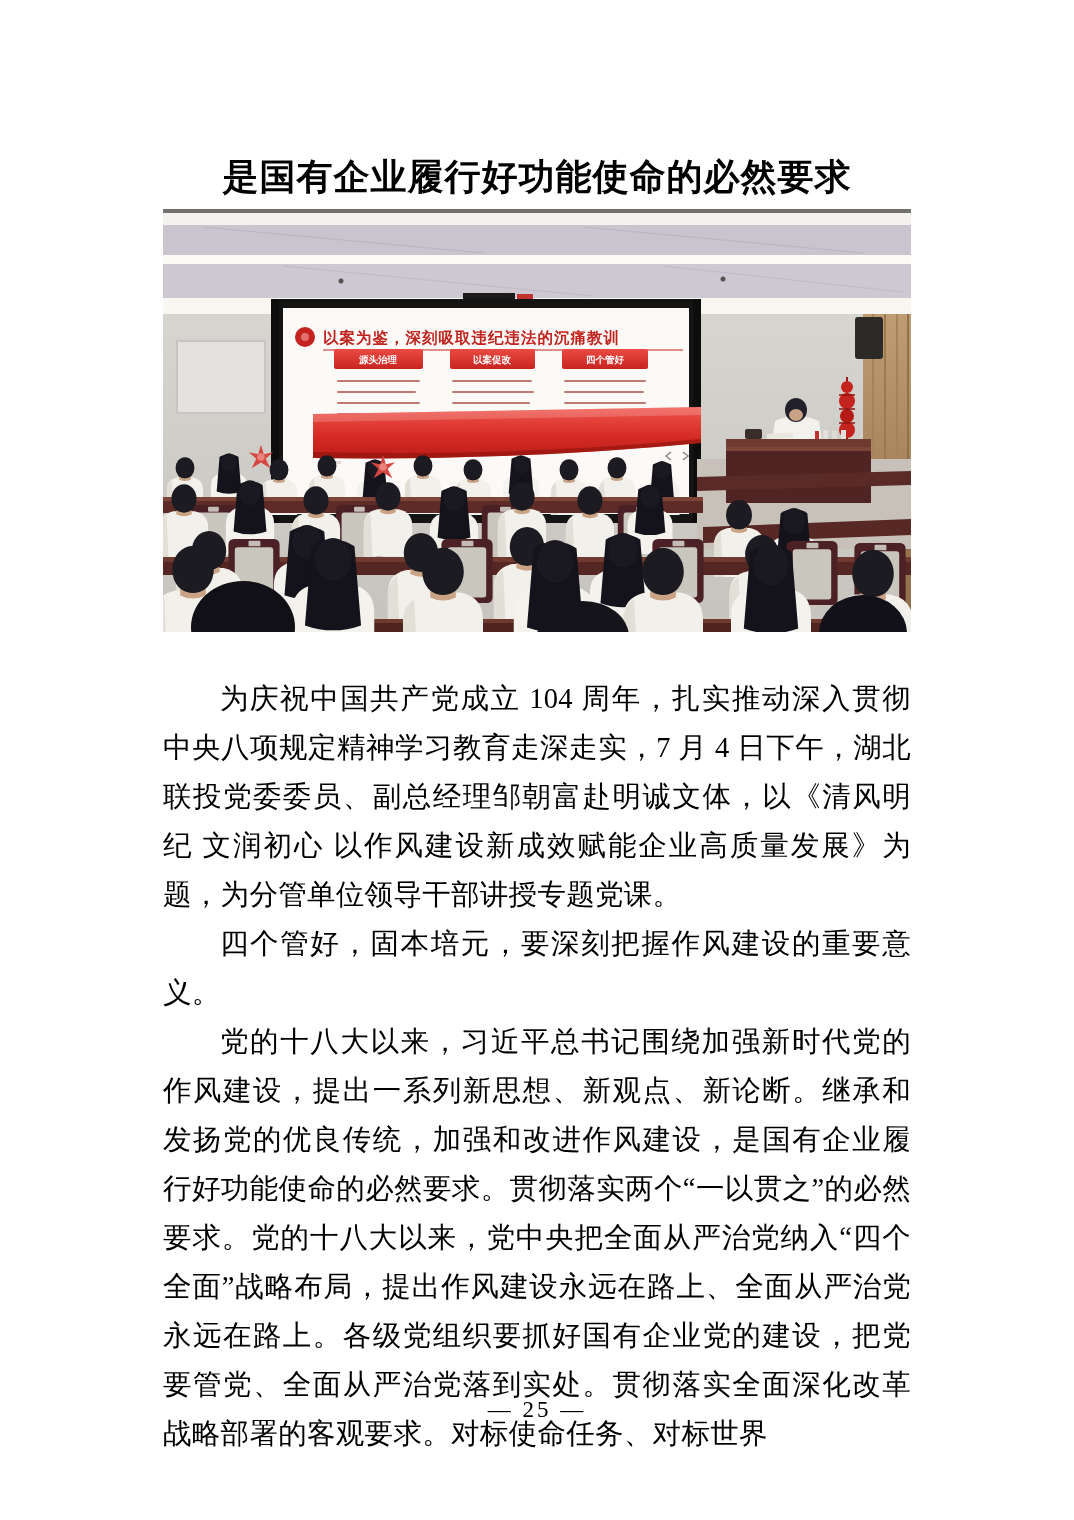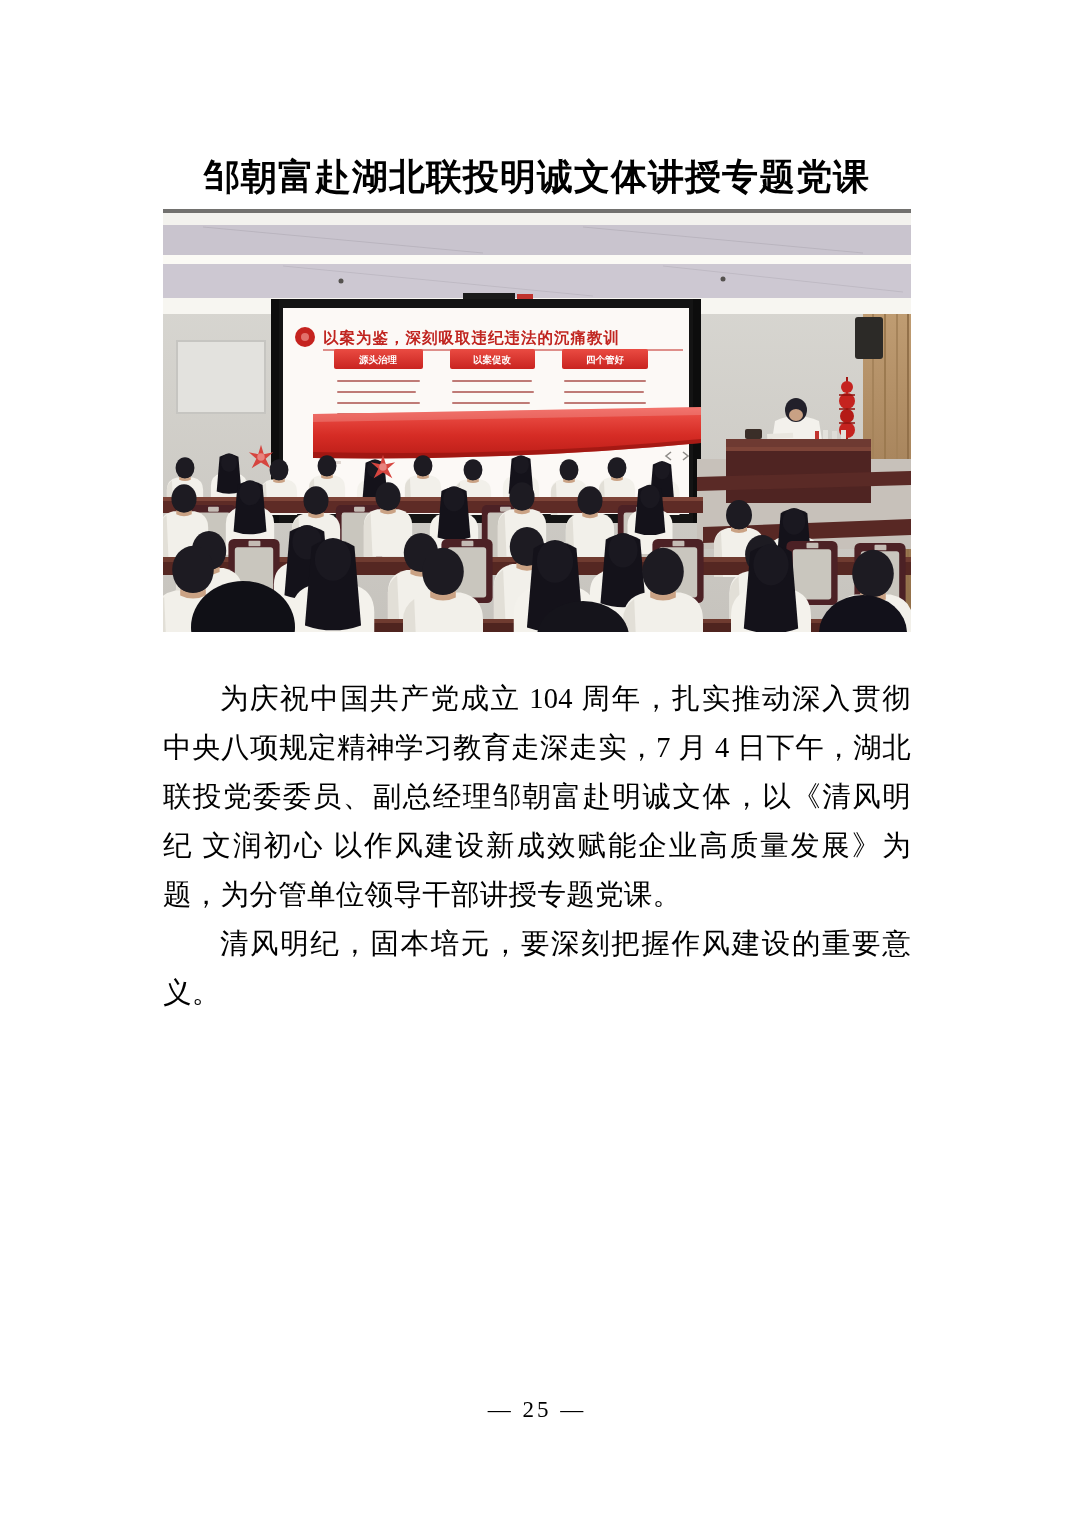--- a/index.html
+++ b/index.html
@@ -27,21 +27,21 @@
   .page-footer {
     position:absolute; top:1397px; left:0; width:100%;
     text-align:center; font-size:23px; letter-spacing:3px; color:#000000;
   }
 </style>
 </head>
 <body>
 
 <div class="page">
 
-  <h1 class="page-title">邹朝富赴湖北联投明诚文体讲授专题党课</h1>
+  <h1 class="page-title">是国有企业履行好功能使命的必然要求</h1>
 
   <div class="photo">
     <svg width="748" height="423" viewBox="0 0 748 423" style="overflow:hidden">
       <defs>
         <linearGradient id="wallGrad" x1="0" y1="0" x2="0" y2="1">
           <stop offset="0" stop-color="#dcdbd6"></stop>
             <stop offset="1" stop-color="#c6c3bd"></stop>
         </linearGradient>
         <linearGradient id="bannerRed" x1="0" y1="0" x2="0" y2="1">
           <stop offset="0" stop-color="#f0564d"></stop>
@@ -253,18 +253,19 @@
         <use href="#pm" x="662" y="336" width="96" height="128"></use>
         <ellipse cx="80" cy="418" rx="52" ry="46" fill="#101016"></ellipse>
         <ellipse cx="420" cy="428" rx="46" ry="36" fill="#15141b"></ellipse>
         <ellipse cx="700" cy="424" rx="44" ry="38" fill="#12111a"></ellipse>
       </g>
     </svg>
   </div>
 
   <div class="body-text">
     <p>为庆祝中国共产党成立 104 周年，扎实推动深入贯彻中央八项规定精神学习教育走深走实，7 月 4 日下午，湖北联投党委委员、副总经理邹朝富赴明诚文体，以《清风明纪 文润初心 以作风建设新成效赋能企业高质量发展》为题，为分管单位领导干部讲授专题党课。</p>
-    <p>清风明纪，固本培元，要深刻把握作风建设的重要意义。</p>
+    <p>四个管好，固本培元，要深刻把握作风建设的重要意义。</p>
+    <p>党的十八大以来，习近平总书记围绕加强新时代党的作风建设，提出一系列新思想、新观点、新论断。继承和发扬党的优良传统，加强和改进作风建设，是国有企业履行好功能使命的必然要求。贯彻落实两个“一以贯之”的必然要求。党的十八大以来，党中央把全面从严治党纳入“四个全面”战略布局，提出作风建设永远在路上、全面从严治党永远在路上。各级党组织要抓好国有企业党的建设，把党要管党、全面从严治党落到实处。贯彻落实全面深化改革战略部署的客观要求。对标使命任务、对标世界</p>
   </div>
 
   <div class="page-footer">— 25 —</div>
 
 </div>
 
 </body></html>

